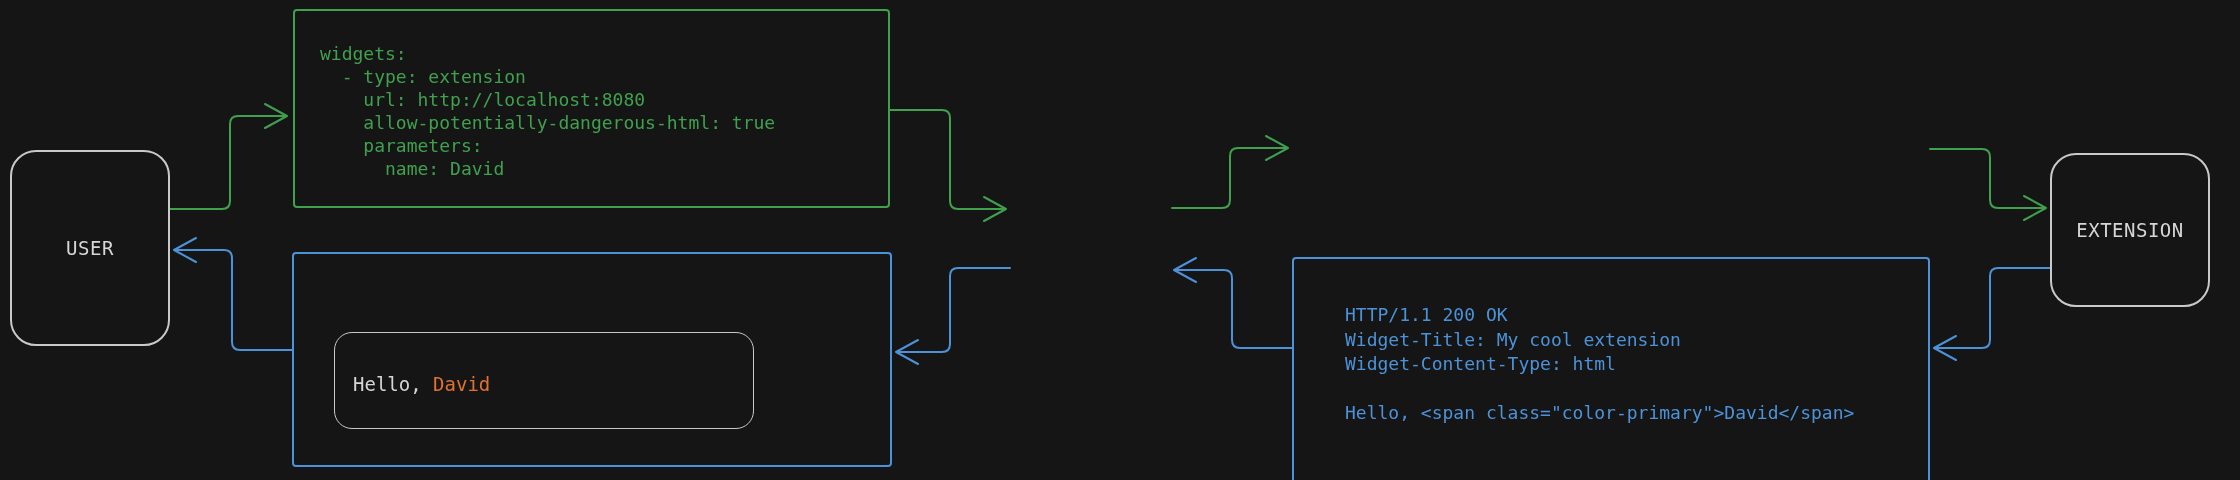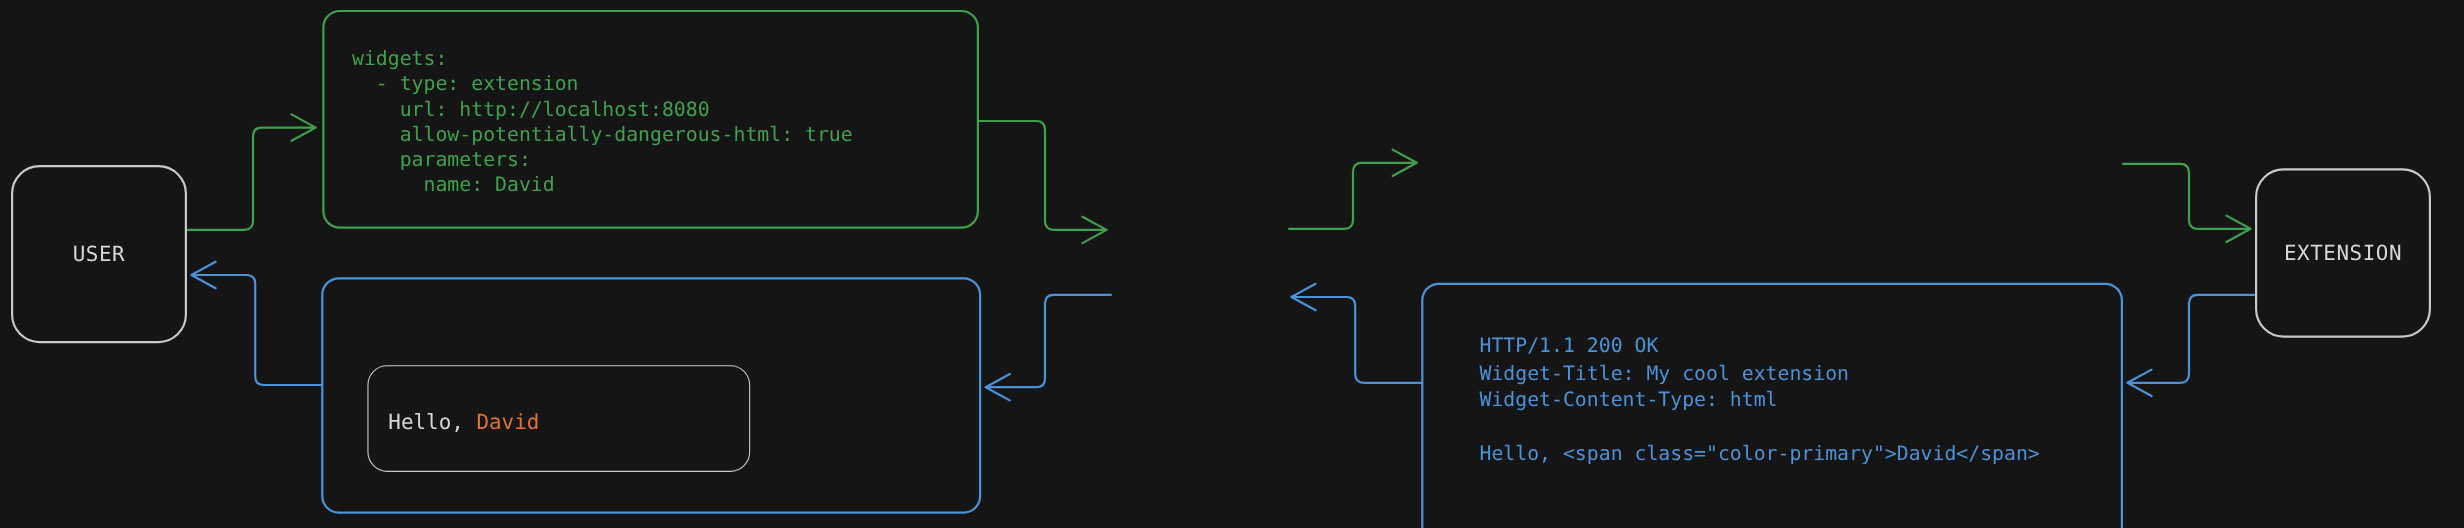--- a/index.html
+++ b/index.html
@@ -6,31 +6,31 @@
   .canvas{
     position:relative;width:2240px;height:480px;background:var(--bg,#151515);
     font-family:"DejaVu Sans Mono","Liberation Mono",monospace;overflow:hidden
   }
   .wires{position:absolute;left:0;top:0}
   .node{
     position:absolute;box-sizing:border-box;border:2px solid var(--gray,#c9c9c9);
     border-radius:26px;display:flex;align-items:center;justify-content:center;
     color:var(--light,#d6d6d6);font-size:19px;letter-spacing:.5px
   }
-  .box{position:absolute;box-sizing:border-box;border-radius:16px}
+  .box{position:absolute;box-sizing:border-box;border-radius:4px}
   .gbox{border:2px solid var(--green,#3fa14e)}
   .bbox{border:2px solid var(--blue,#4c92d8)}
   pre.code{position:absolute;margin:0;font-family:inherit;font-size:18px;white-space:pre}
   .green-text{color:var(--green,#3fa14e)}
   .blue-text{color:var(--blue,#4c92d8)}
   .light-text{color:var(--light,#d6d6d6)}
   .orange-text{color:var(--orange,#e2712e)}
   .widget-title{position:absolute;left:58px;top:30px;font-size:19px;letter-spacing:1px;color:var(--light,#d6d6d6)}
   .widget-inner{
-    position:absolute;left:40px;top:78px;width:348px;height:97px;box-sizing:border-box;
+    position:absolute;left:40px;top:78px;width:420px;height:97px;box-sizing:border-box;
     border:1.5px solid var(--gray,#c9c9c9);border-radius:18px
   }
   .widget-greeting{position:absolute;left:18px;top:40px;font-size:19px}
 </style>
 </head>
 <body>
 
 <div class="canvas">
 
   <svg class="wires" width="2240" height="480" viewBox="0 0 2240 480">
@@ -43,21 +43,21 @@
     </g>
 
     <g stroke="#4C92D8" stroke-width="2" fill="none" stroke-linecap="round">
       <path d="M2050 268 H1998 Q1990 268 1990 276 V340 Q1990 348 1982 348 H1934 M1934 348 l22 -12 M1934 348 l22 12"></path>
       <path d="M1292 348 H1240 Q1232 348 1232 340 V278 Q1232 270 1224 270 H1174 M1174 270 l22 -12 M1174 270 l22 12"></path>
       <path d="M1010 268 H958 Q950 268 950 276 V344 Q950 352 942 352 H896 M896 352 l22 -12 M896 352 l22 12"></path>
       <path d="M292 350 H240 Q232 350 232 342 V258 Q232 250 224 250 H174 M174 250 l22 -12 M174 250 l22 12"></path>
     </g>
   </svg>
 
-  <div class="node" style="left:10px;top:150px;width:160px;height:162px">USER</div>
+  <div class="node" style="left:10px;top:150px;width:160px;height:196px">USER</div>
 
 
   <div class="node" style="left:2050px;top:153px;width:160px;height:154px">EXTENSION</div>
 
   <div class="box gbox" style="left:293px;top:9px;width:597px;height:199px">
     <pre class="code green-text" style="left:25px;top:31px;line-height:23px">widgets:
   - type: extension
     url: http://localhost:8080
     allow-potentially-dangerous-html: true
     parameters:

